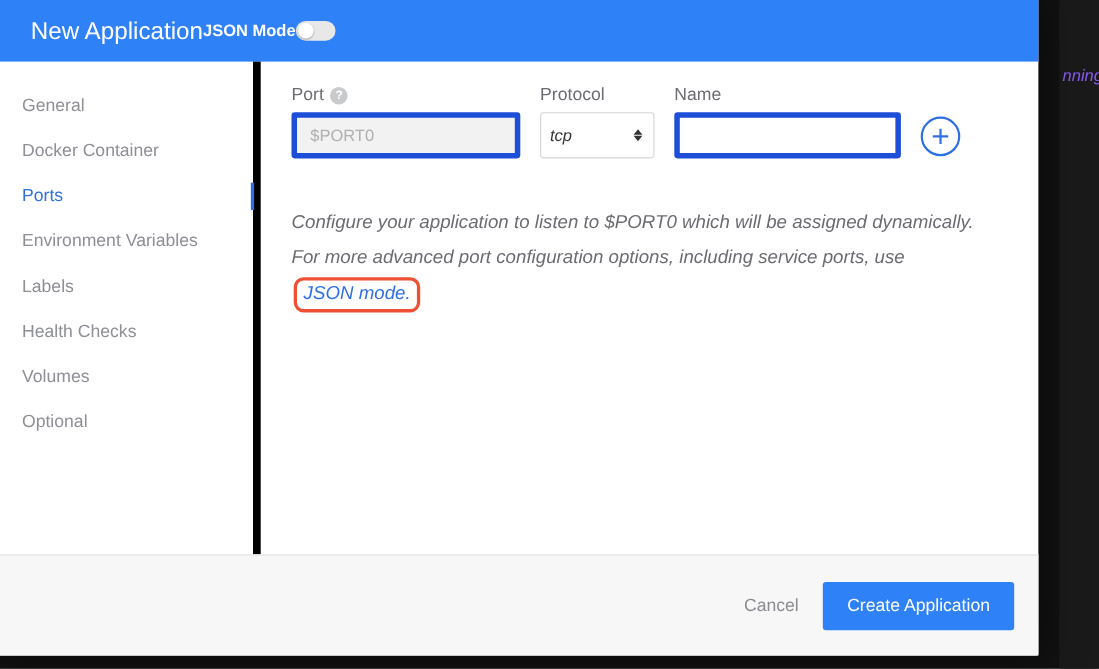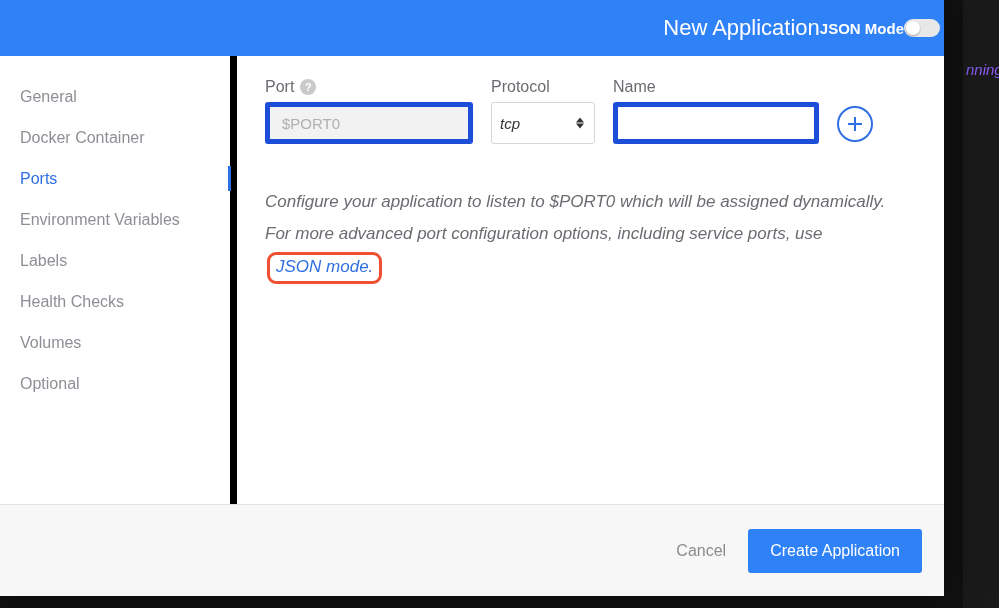--- a/index.html
+++ b/index.html
@@ -35,22 +35,22 @@
       flex-direction: column;
       border-radius: 0 0 2px 0;
       box-shadow: 0 0 40px rgba(0,0,0,0.5);
     }
     .modal-header {
       height: 56px;
       background: #2f81f7;
       color: #fff;
       display: flex;
       align-items: center;
-      justify-content: flex-end;
-      padding: 0 4px;
+      justify-content: flex-start;
+      padding: 0 28px;
     }
     .modal-title {
       font-size: 22px;
       font-weight: 500;
     }
     .json-mode-wrap {
       display: flex;
       align-items: center;
       gap: 0;
     }

